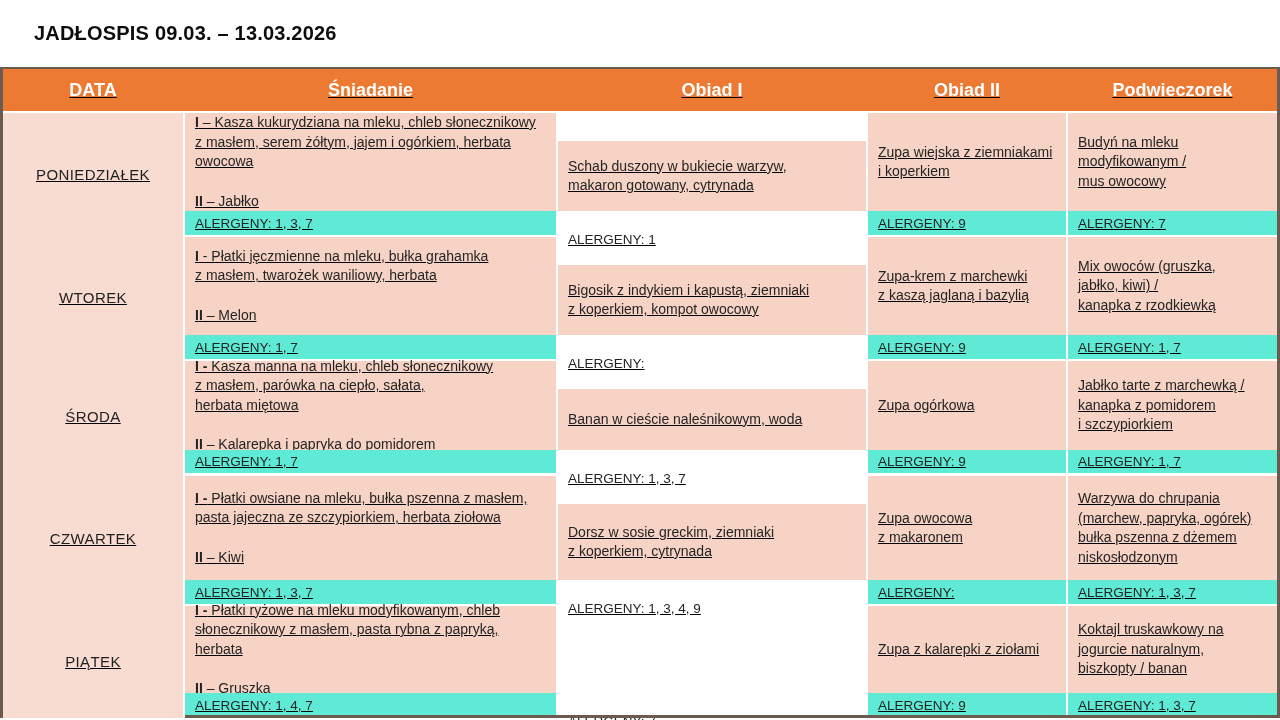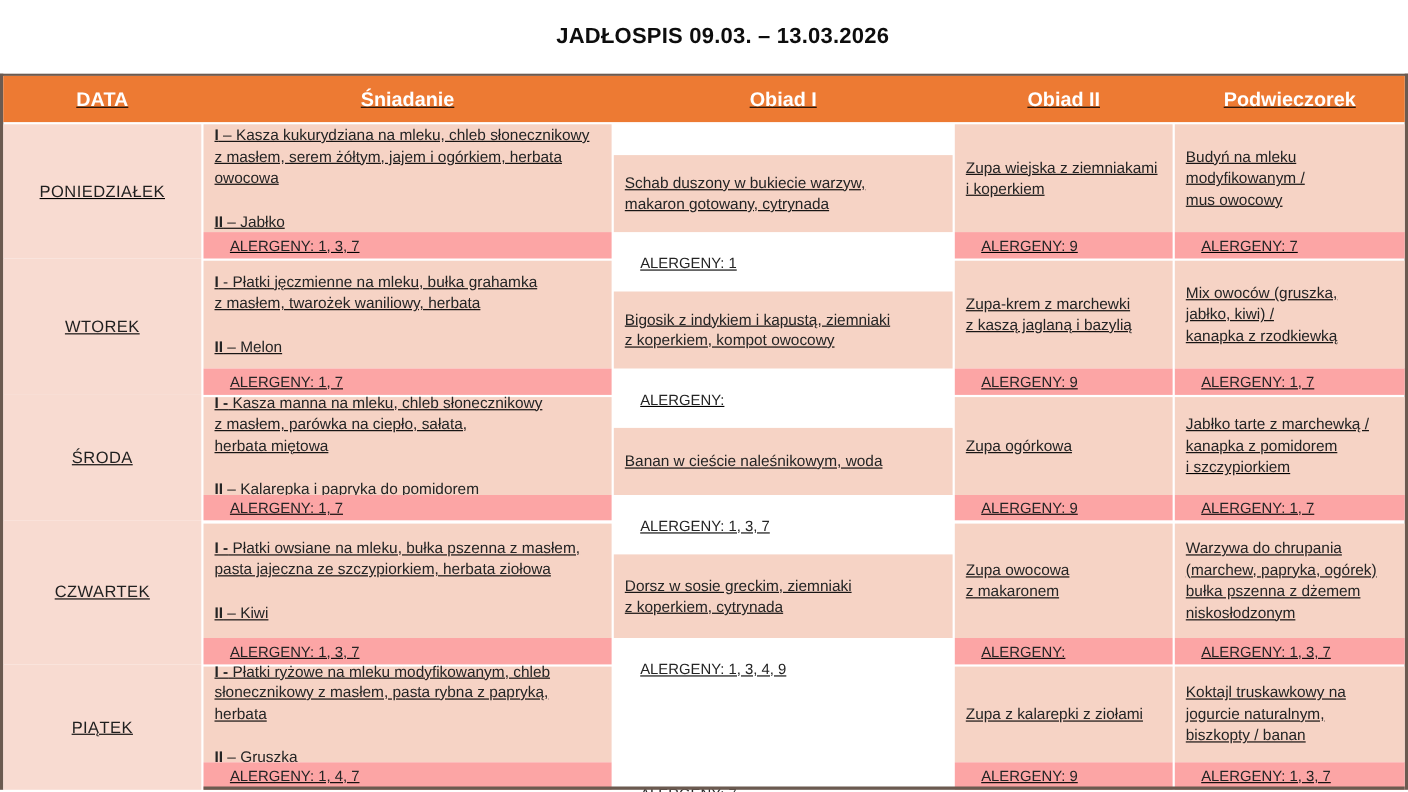--- a/index.html
+++ b/index.html
@@ -1,38 +1,38 @@
 <!DOCTYPE html>
 <html><head>
 <meta charset="utf-8">
 <style>
   html,body{margin:0;padding:0;width:1280px;height:720px;overflow:hidden;background:#ffffff;
     font-family:"Liberation Sans","DejaVu Sans",sans-serif;}
-  .title-bar{height:67px;display:flex;align-items:center;justify-content:center;margin-left:34px;}
+  .title-bar{height:67px;display:flex;align-items:center;justify-content:flex-start;margin-left:34px;}
   .title{font-size:20px;font-weight:bold;color:#0d0d0d;letter-spacing:0.2px;}
   .menu-table{position:relative;width:1274px;border-left:3px solid #6B5A50;border-right:3px solid #6B5A50;
     border-top:2px solid #6B5A50;background:#ffffff;text-decoration:underline;}
   .hdr{display:grid;grid-template-columns:180px 371px 308px 198px 209px;column-gap:2px;
     height:42px;background:#ED7A33;}
   .hdr .hcell{display:flex;align-items:center;justify-content:center;color:#ffffff;
     font-weight:bold;font-size:18px;}
   .day-block{display:grid;grid-template-columns:180px 371px 308px 198px 209px;column-gap:2px;}
   .d0{grid-template-rows:2px 98px 24px;}
   .d1{grid-template-rows:2px 98px 24px;}
   .d2{grid-template-rows:2px 89px 23px;}
   .d3{grid-template-rows:3px 104px 24px;}
   .d4{grid-template-rows:2px 87px 25px;}
   .day-cell{grid-column:1;grid-row:1/4;background:#F8DBD1;display:flex;align-items:center;
     justify-content:center;font-size:15px;color:#1f1f1f;letter-spacing:0.4px;}
   .day-block.first .day-cell{grid-row:2/4;}
   .mcell{grid-row:2;background:#F6D3C5;display:flex;flex-direction:column;justify-content:center;
     padding:2px 8px 2px 10px;font-size:14px;line-height:19.5px;color:#242424;white-space:pre-line;}
   .mcell .pfx{font-weight:bold;white-space:pre-line;}
   .c2{grid-column:2;gap:20px;} .c3{grid-column:3;margin-top:28px;} .c4{grid-column:4;} .c5{grid-column:5;}
-  .acell{grid-row:3;background:#fca5a5;display:flex;align-items:center;padding-left:24px;
+  .acell{grid-row:3;background:#5eead4;display:flex;align-items:center;padding-left:10px;
     font-size:13.5px;color:#242424;}
   .bottom-line{position:absolute;left:182px;right:0;bottom:0;height:3px;background:#6B5A50;}
 </style>
 </head>
 <body>
 
 <div class="title-bar">
   <div class="title">JADŁOSPIS 09.03. – 13.03.2026</div>
 </div>
 

